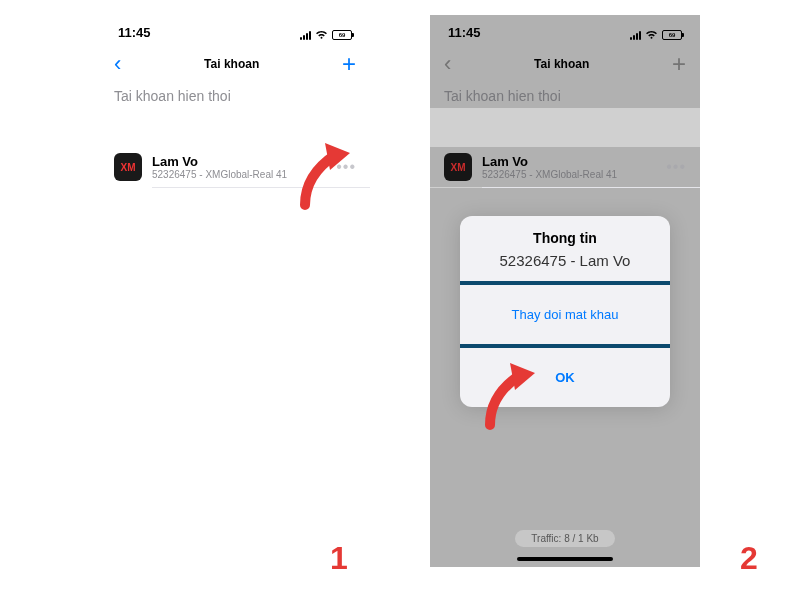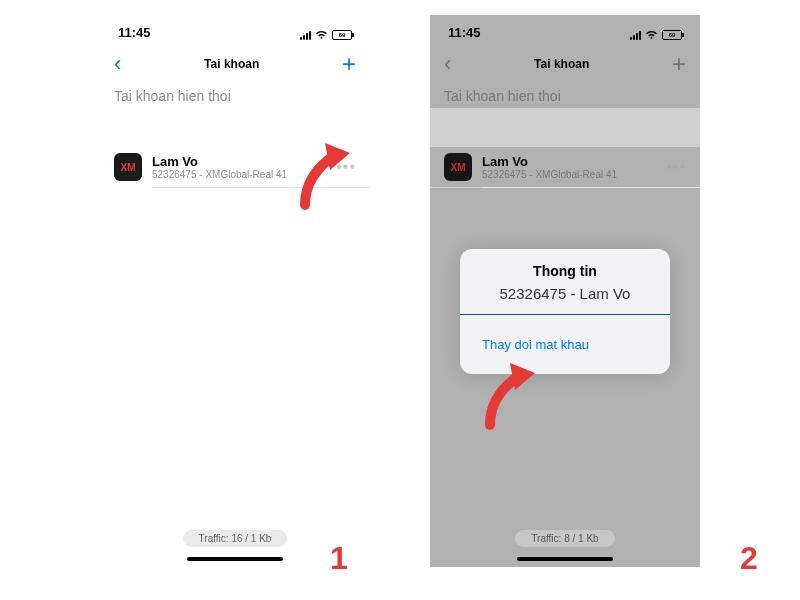--- a/index.html
+++ b/index.html
@@ -31,21 +31,21 @@
     .footer { position: absolute; bottom: 0; left: 0; right: 0; padding: 10px 0 6px; background: #fff; }
     .traffic-pill { background: #eaeaea; border-radius: 12px; padding: 3px 16px; font-size: 10px; color: #666; width: fit-content; margin: 0 auto 10px; }
     .home-indicator { width: 96px; height: 4px; background: #000; border-radius: 3px; margin: 0 auto; }
     .arrow { position: absolute; z-index: 10; }
     .step-label { position: absolute; font-size: 32px; font-weight: 700; color: #e53935; z-index: 20; }
     .dialog-overlay { position: absolute; inset: 0; display: flex; align-items: center; justify-content: center; padding-top: 40px; }
     .dialog { background: #f2f2f5; border-radius: 12px; width: 210px; overflow: hidden; box-shadow: 0 2px 20px rgba(0,0,0,0.15); }
     .dialog-body { padding: 14px 12px 10px; text-align: center; }
     .dialog-title { font-size: 14px; font-weight: 600; margin-bottom: 4px; }
     .dialog-line { font-size: 15px; color: #333; line-height: 1.4; }
-    .dialog-btn { border-top: 1px solid #0c4a6e; padding: 22px; font-size: 13px; color: #007aff; cursor: pointer; }
+    .dialog-btn { border-top: 4px solid #0c4a6e; padding: 22px; text-align: center; font-size: 13px; color: #007aff; cursor: pointer; }
     .dialog-btn.bold { font-weight: 600; }
     .signal-icon { display: inline-flex; align-items: flex-end; gap: 1px; }
     .signal-icon span { width: 2px; background: #000; border-radius: 1px; }
     .signal-icon span:nth-child(1){height:3px}.signal-icon span:nth-child(2){height:5px}.signal-icon span:nth-child(3){height:7px}.signal-icon span:nth-child(4){height:9px}
     .wifi-icon { width: 13px; height: 10px; }
     .battery-box { width: 20px; height: 10px; border: 1px solid #000; border-radius: 2px; position: relative; font-size: 6px; display: flex; align-items: center; justify-content: center; }
     .battery-box::after { content:''; position:absolute; right:-3px; top:2px; width:2px; height:4px; background:#000; border-radius:0 1px 1px 0; }
   </style>
 </head>
 <body>
@@ -77,24 +77,20 @@
     <div class="account-row">
       <div class="app-icon">XM</div>
       <div class="account-info">
         <div class="account-name">Lam Vo</div>
         <div class="account-sub">52326475 - XMGlobal-Real 41</div>
       </div>
       <span class="more-btn">•••</span>
     </div>
     <div class="divider"></div>
     <div class="content-area"></div>
-    <div class="footer">
-      <div class="traffic-pill">Traffic: 16 / 1 Kb</div>
-      <div class="home-indicator"></div>
-    </div>
 
     <svg class="arrow" style="top:120px; left:190px; width:70px; height:80px;" viewBox="0 0 70 80">
       <path d="M 15 70 Q 15 40 45 20" stroke="#e53935" stroke-width="10" fill="none" stroke-linecap="round"></path>
       <path d="M 35 8 L 60 18 L 40 35 Z" fill="#e53935"></path>
     </svg>
   </div>
 
   <div class="phone dimmed">
     <div class="status-bar">
       <span>11:45</span>
@@ -132,20 +128,21 @@
       <div class="home-indicator"></div>
     </div>
 
     <div class="dialog-overlay">
       <div class="dialog">
         <div class="dialog-body">
           <div class="dialog-title">Thong tin</div>
           <div class="dialog-line">52326475 - Lam Vo</div>
         </div>
         <div class="dialog-btn">Thay doi mat khau</div>
+        <div class="dialog-btn bold">OK</div>
       </div>
     </div>
 
     <svg class="arrow" style="top:340px; left:45px; width:70px; height:80px;" viewBox="0 0 70 80">
       <path d="M 15 70 Q 15 40 45 20" stroke="#e53935" stroke-width="10" fill="none" stroke-linecap="round"></path>
       <path d="M 35 8 L 60 18 L 40 35 Z" fill="#e53935"></path>
     </svg>
   </div>
 </div>
 

